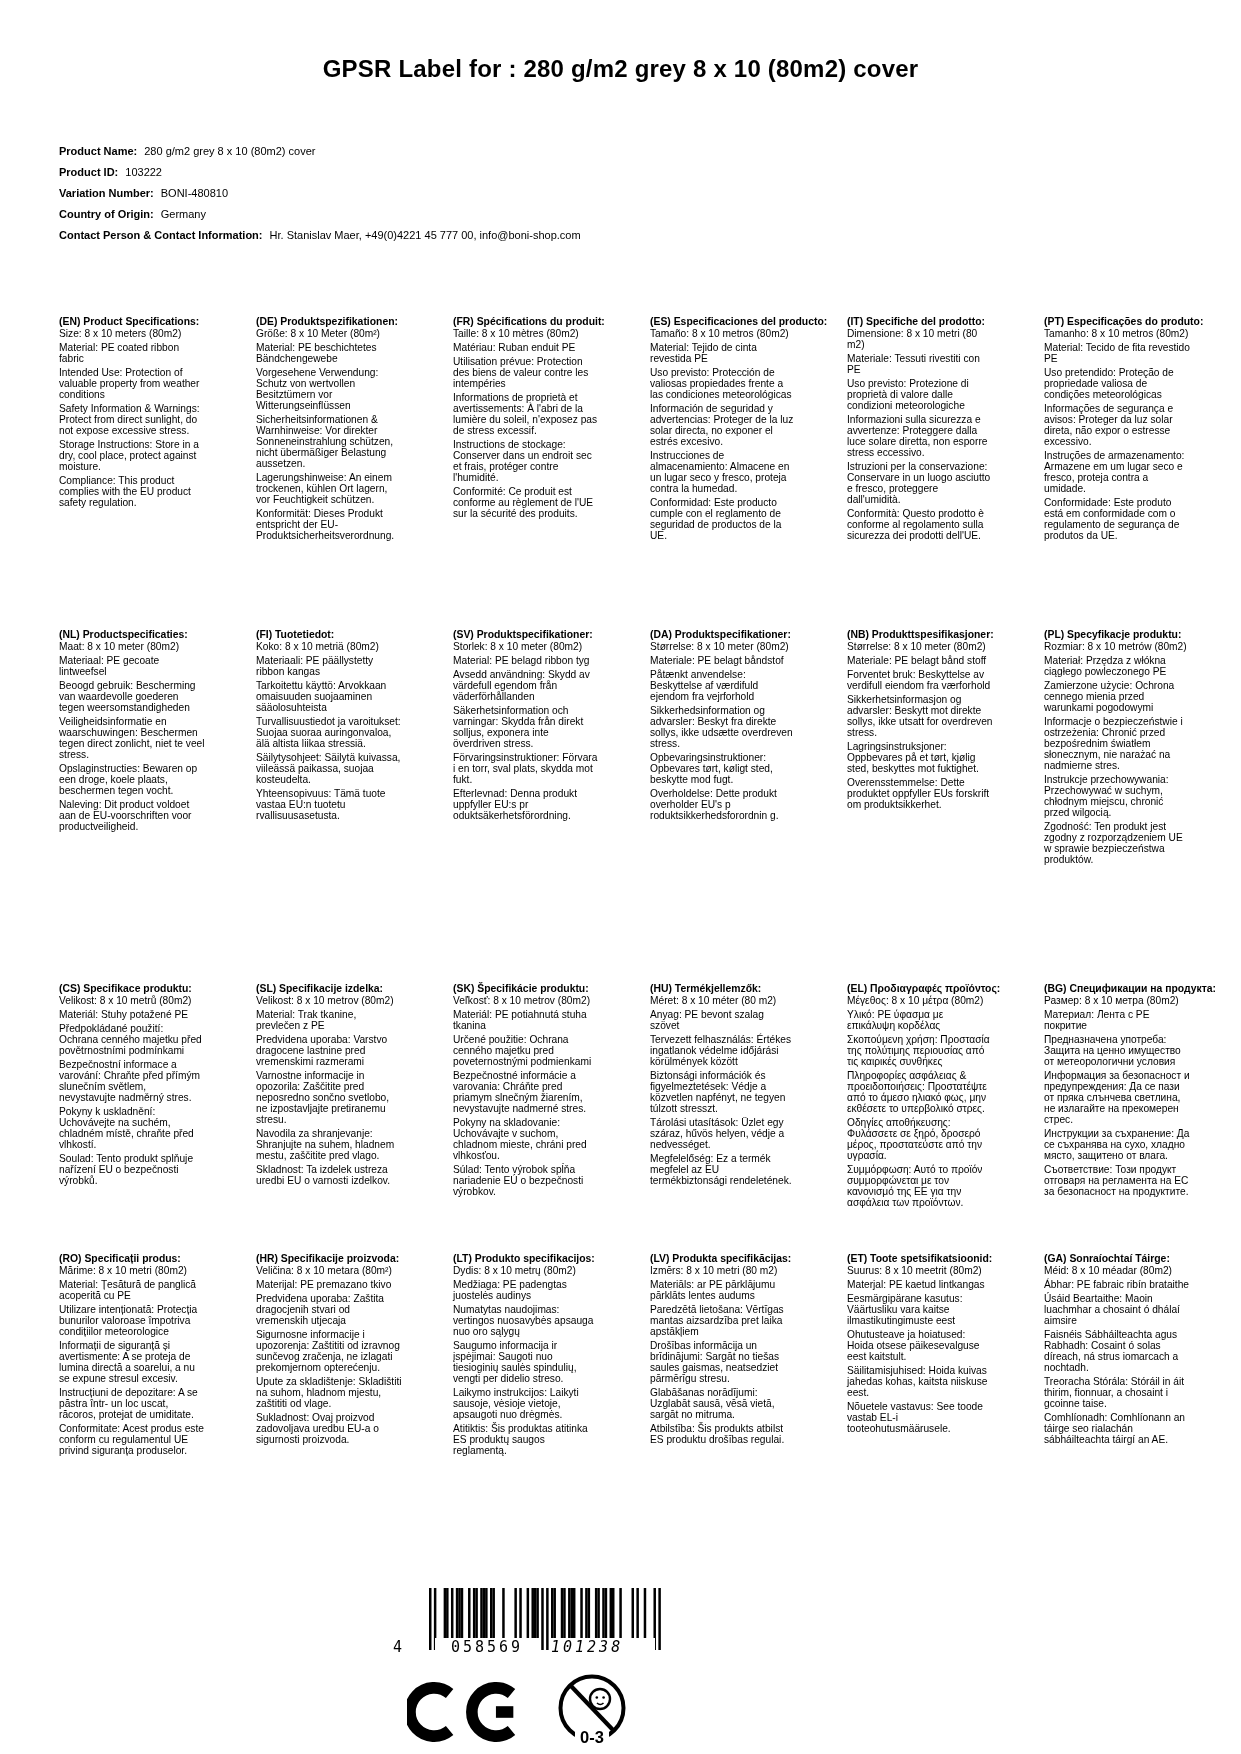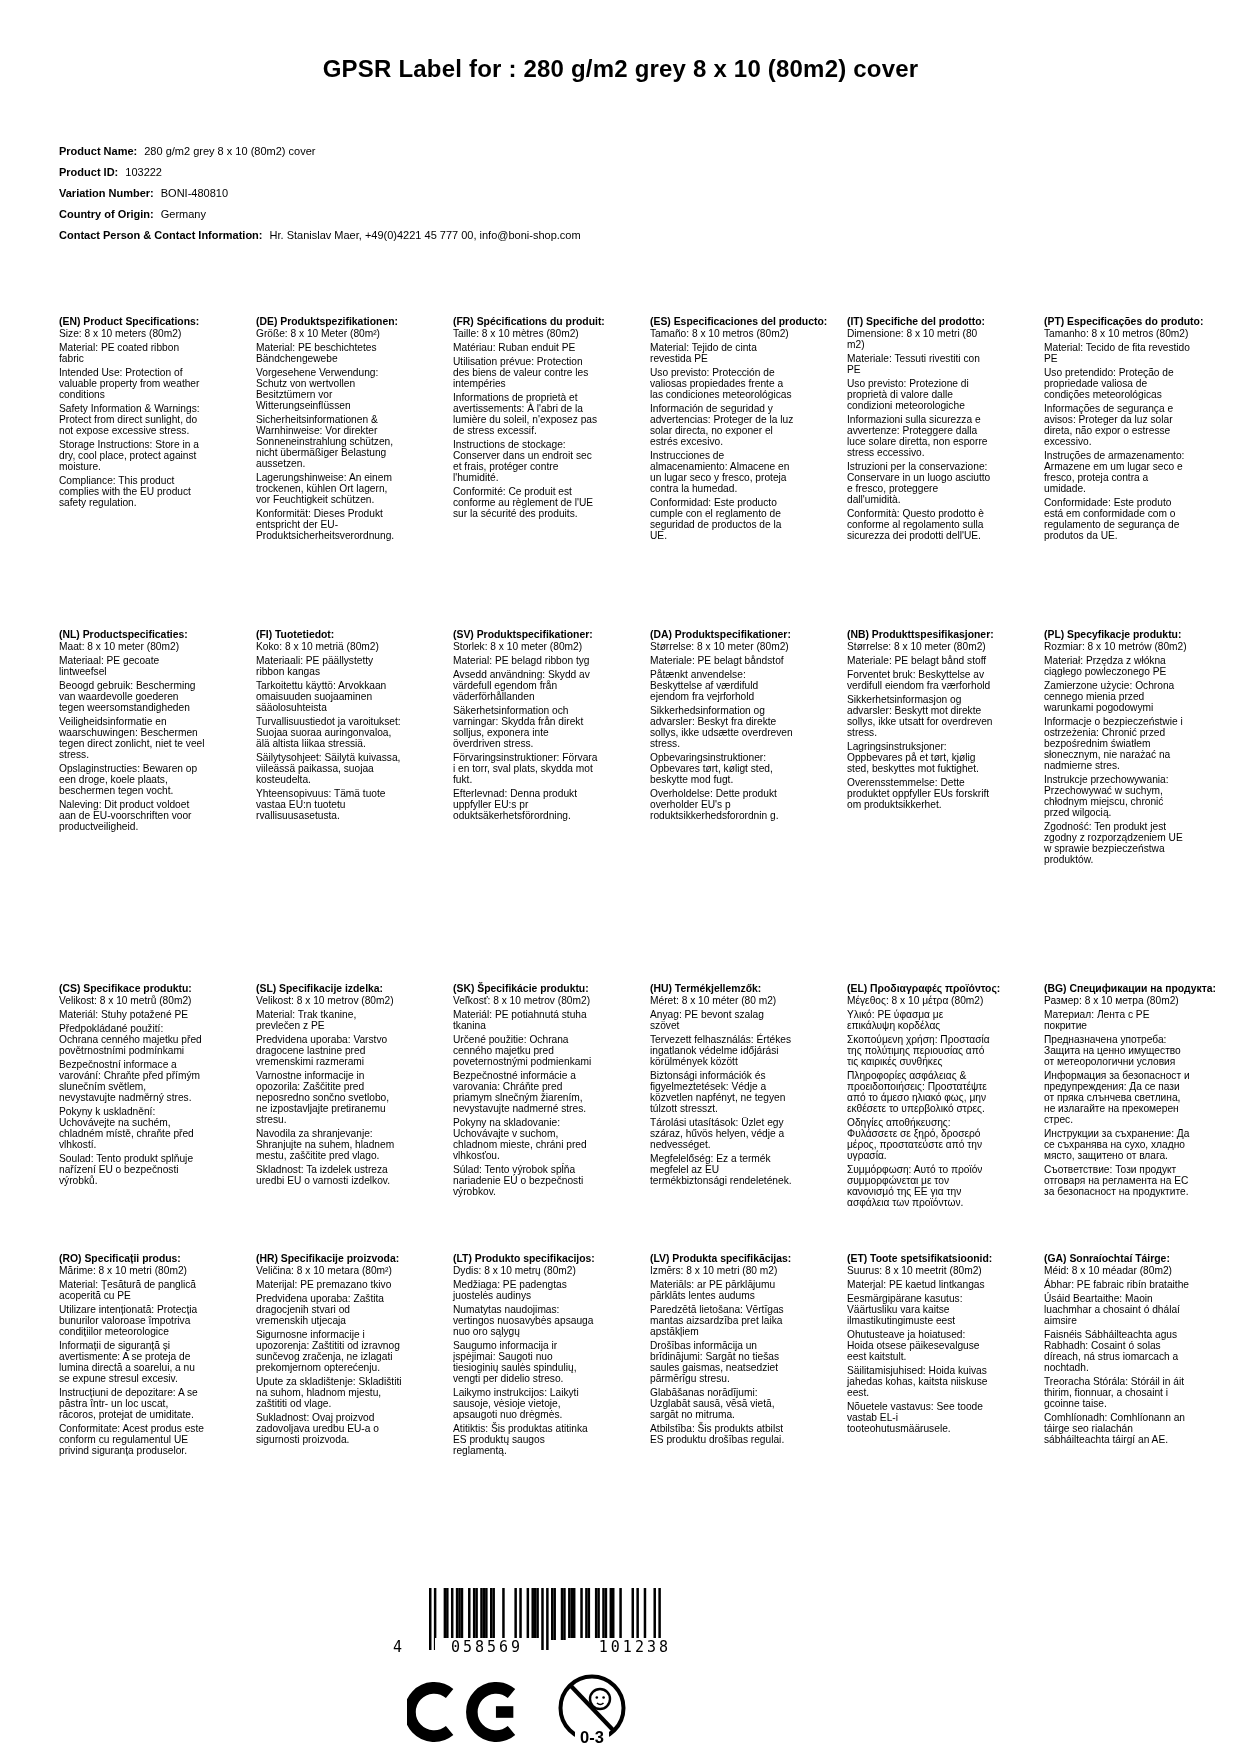--- a/index.html
+++ b/index.html
@@ -46,21 +46,21 @@
   .barcode{position:absolute;left:429px;top:1588px;width:232px;height:80px;}
   .barcode svg{position:absolute;left:0;top:0;}
   .bc-digit{
     position:absolute;top:50px;
     font-family:"DejaVu Sans Mono", monospace;
     font-size:15px;line-height:18px;color:#000;
     background:#fff;
   }
   .bc-prefix{left:-36px;}
   .bc-g1{left:6px;width:104px;text-align:center;letter-spacing:3px;}
-  .bc-g2{left:138px;width:104px;text-align:right;letter-spacing:3px;}
+  .bc-g2{left:122px;width:104px;text-align:left;letter-spacing:3px;font-style:italic;}
 
   .ce-mark{position:absolute;left:407px;top:1680px;}
   .age-warning{position:absolute;left:556px;top:1670px;}
 </style>
 </head>
 <body>
 
 <div class="page">
 
   <div class="page-title">GPSR Label for : 280 g/m2 grey 8 x 10 (80m2) cover</div>

